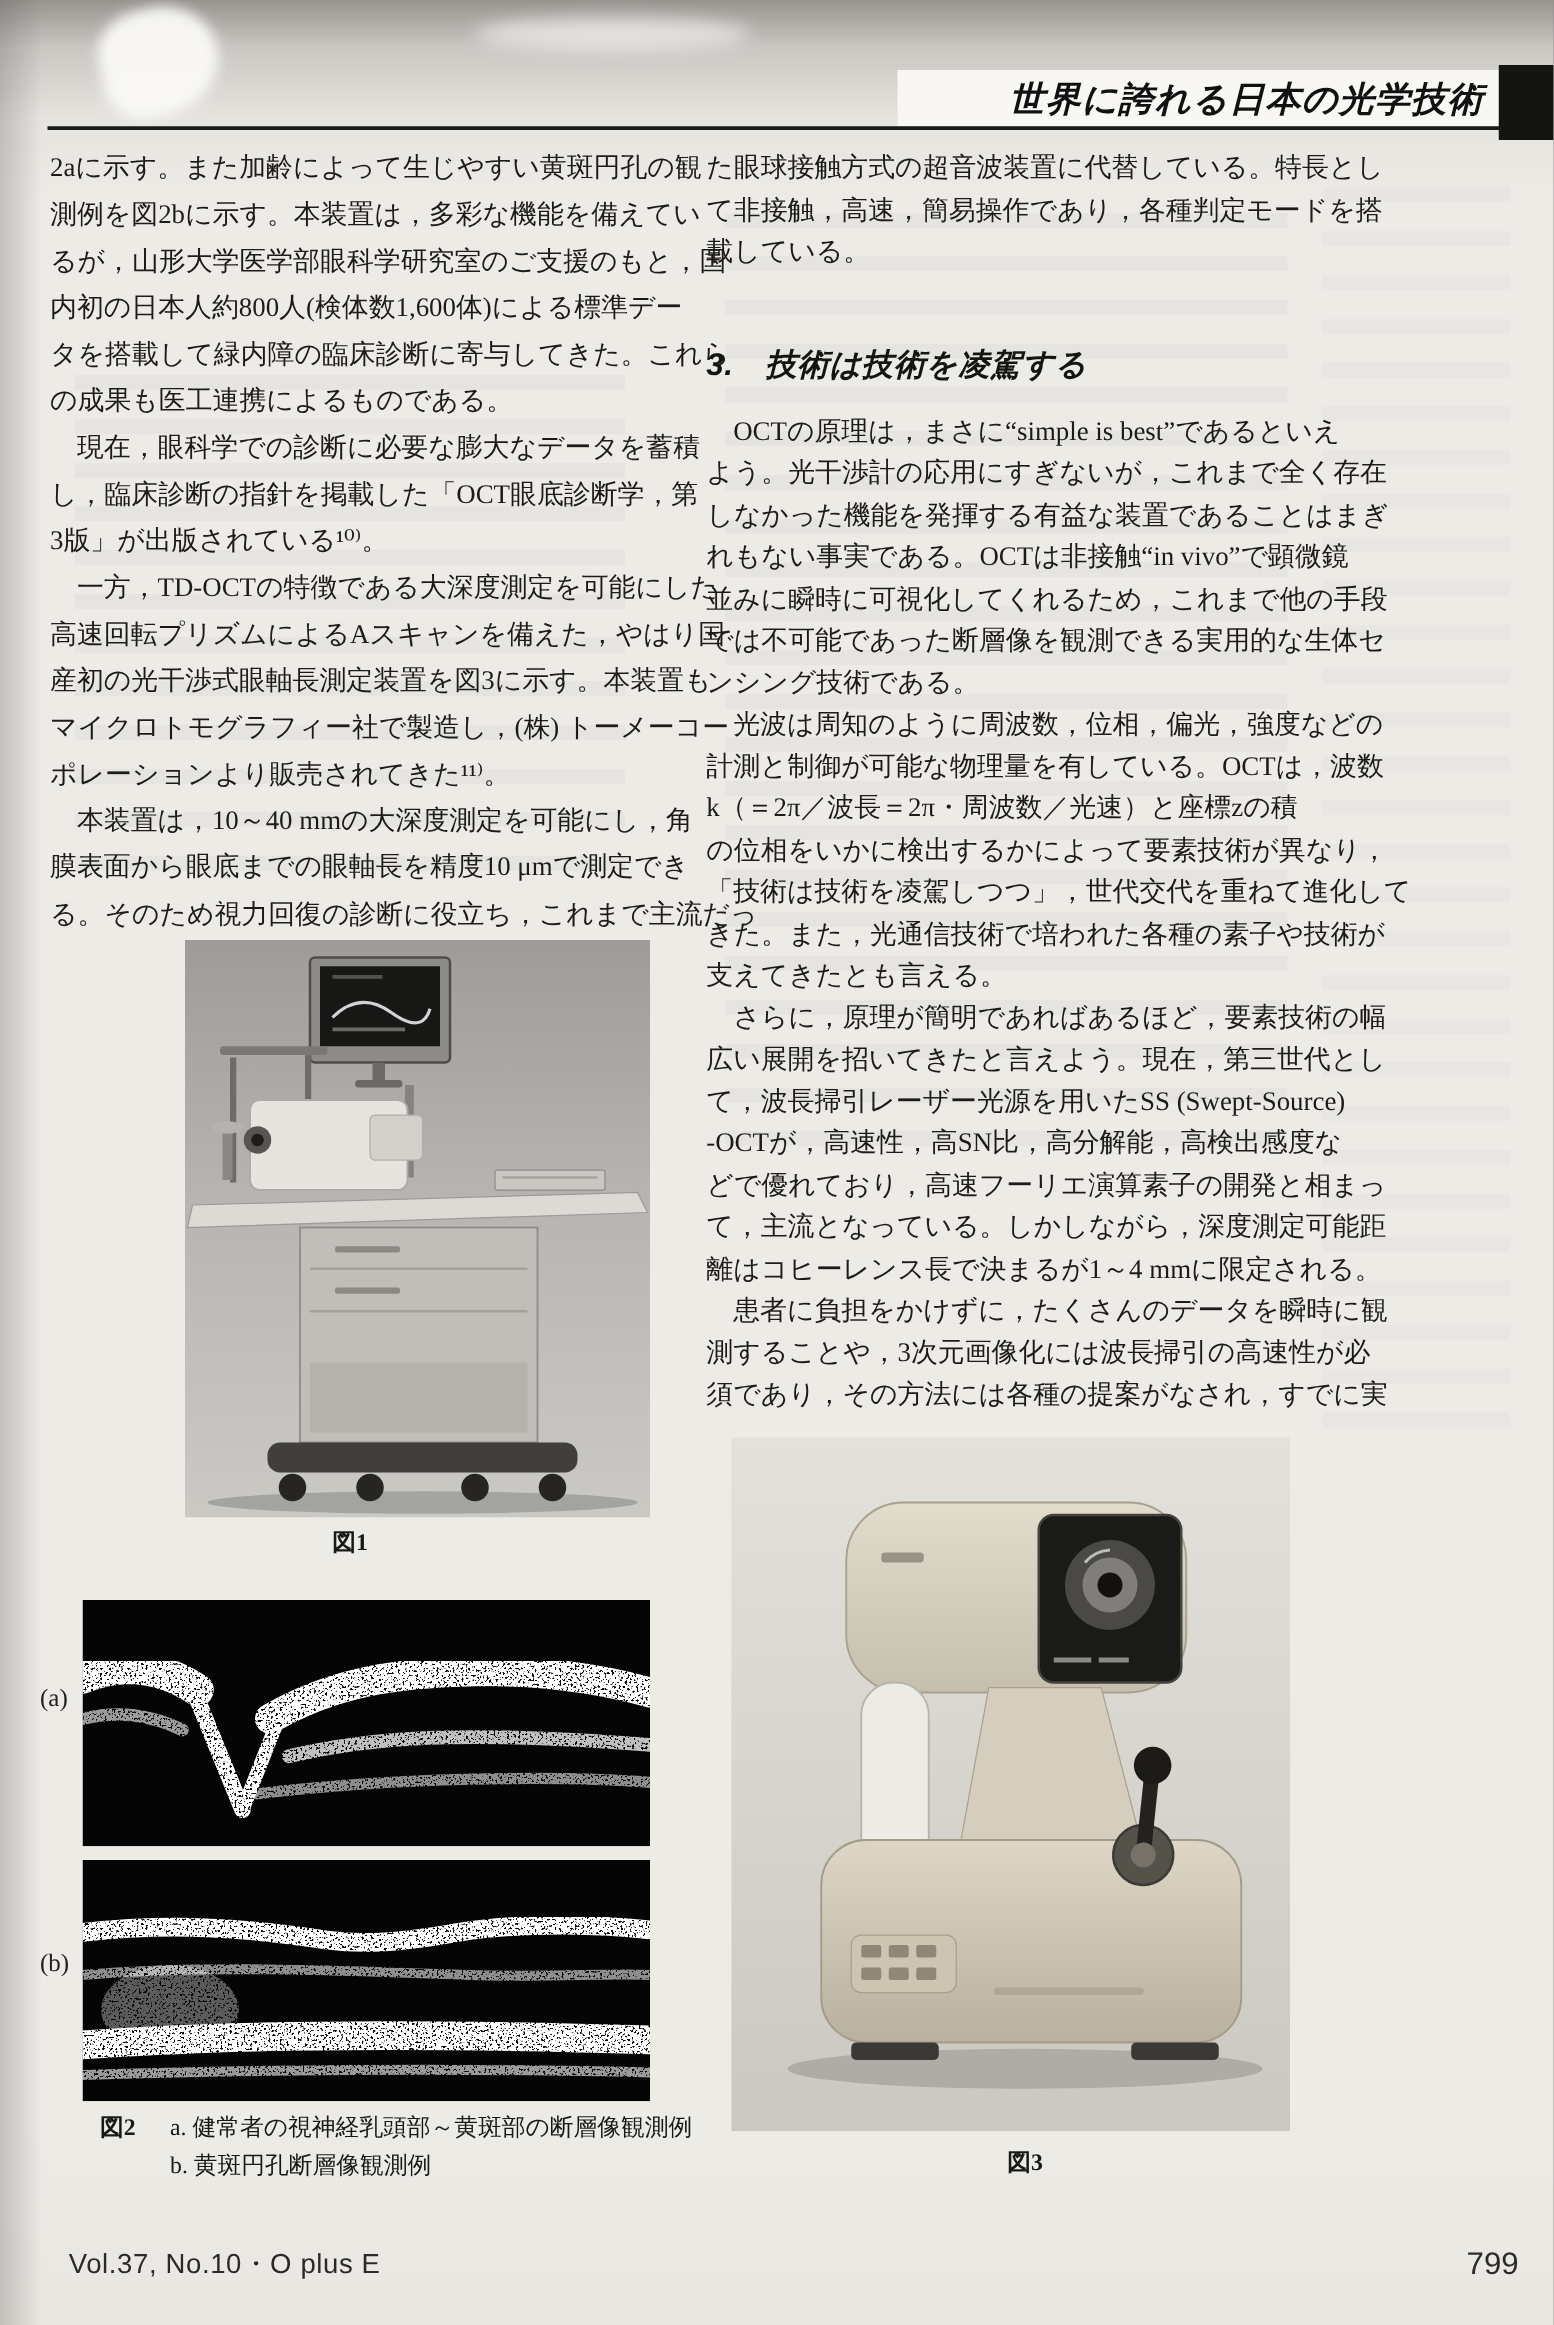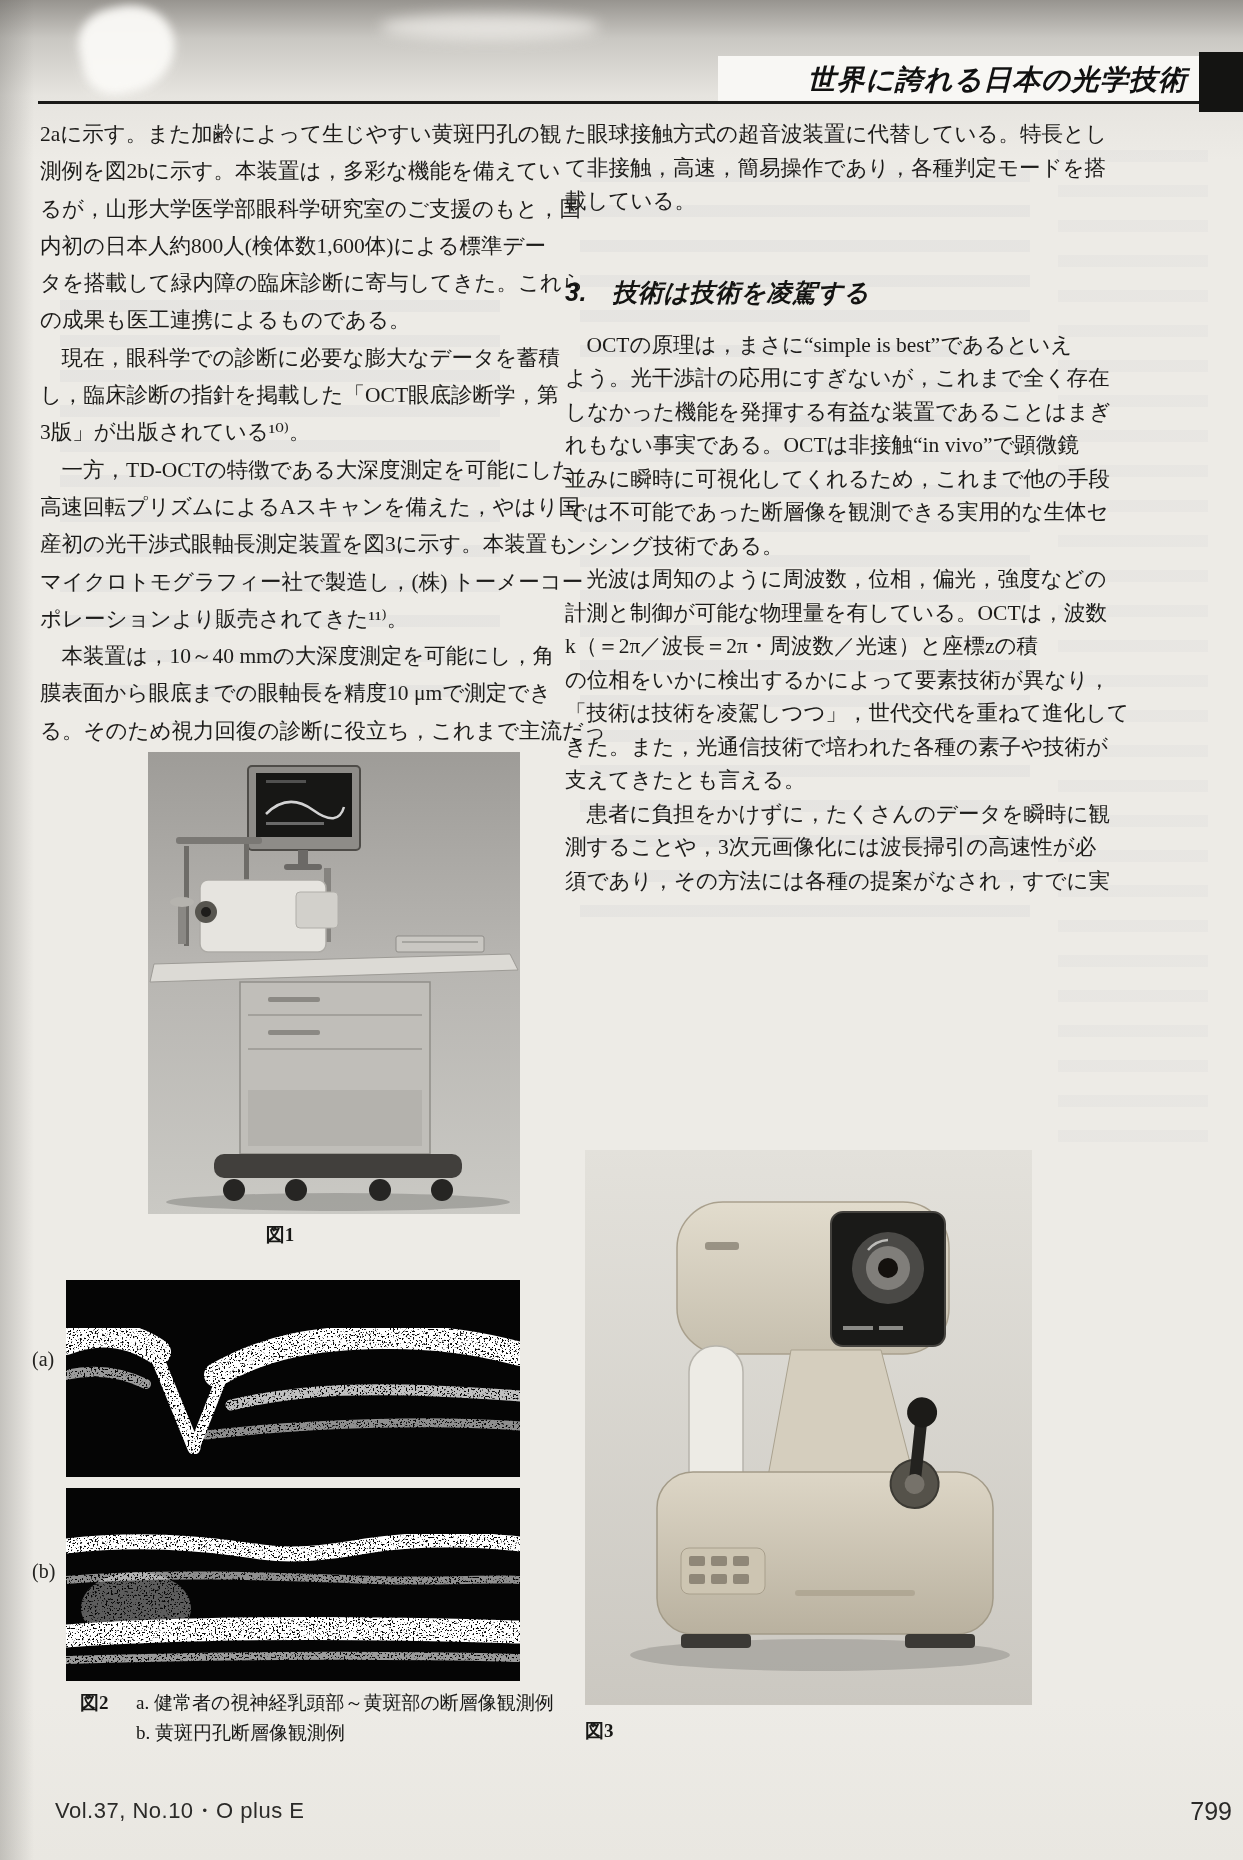--- a/index.html
+++ b/index.html
@@ -38,39 +38,39 @@
   .bleed{position:absolute;pointer-events:none;
     background:repeating-linear-gradient(180deg,rgba(95,105,135,.05) 0 12px,rgba(0,0,0,0) 12px 35px);}
   .bleed.b1{left:60px;top:300px;width:440px;height:420px;}
   .bleed.b2{left:580px;top:170px;width:450px;height:760px;}
   .bleed.b3{left:1058px;top:150px;width:150px;height:1000px;opacity:.7;}
   
   .fig1{position:absolute;left:148px;top:752px;width:372px;height:462px;}
   .fig1 svg{display:block;}
   .figcap{
     position:absolute;display:flex;justify-content:center;gap:16px;
-    font-size:19px;line-height:26px;color:#181816;
+    font-size:19px;line-height:26px;color:#181816;text-align:center;
   }
   .figcap .cap-label{font-weight:bold;white-space:nowrap;}
   .figcap .cap-text{white-space:nowrap;}
   .fig1cap{left:40px;top:1222px;width:480px;}
   .fig2a{position:absolute;left:66px;top:1280px;width:454px;height:197px;}
   .fig2b{position:absolute;left:66px;top:1488px;width:454px;height:193px;}
   .panel-label{position:absolute;font-size:20px;color:#23221f;}
   .pl-a{left:32px;top:1348px;}
   .pl-b{left:32px;top:1560px;}
   .fig2cap{position:absolute;left:80px;top:1688px;display:grid;grid-template-columns:56px auto;
     font-size:19px;line-height:30px;color:#181816;}
   .fig2cap .cap-label{font-weight:bold;}
   .fig2cap .cap-lines{display:block;}
   .fig3{position:absolute;left:585px;top:1150px;width:447px;height:555px;}
   .fig3cap{left:585px;top:1718px;width:470px;flex-direction:column;}
   
   .footer{
-    position:absolute;left:55px;right:11px;top:1796px;display:flex;justify-content:space-between;align-items:flex-end;
+    position:absolute;left:55px;right:28px;top:1796px;display:flex;justify-content:space-between;align-items:flex-end;
     font-family:"Liberation Sans","DejaVu Sans",sans-serif;color:#2b2a28;gap:16px;
   }
   .footer .journal{font-size:22px;letter-spacing:.5px;}
   .footer .pageno{font-size:25px;}
 </style>
 </head>
 <body>
 
 <div class="page">
 
@@ -226,20 +226,27 @@
 並みに瞬時に可視化してくれるため，これまで他の手段
 では不可能であった断層像を観測できる実用的な生体セ
 ンシング技術である。</p>
     <p class="para">　光波は周知のように周波数，位相，偏光，強度などの
 計測と制御が可能な物理量を有している。OCTは，波数
 k（＝2π／波長＝2π・周波数／光速）と座標zの積
 の位相をいかに検出するかによって要素技術が異なり，
 「技術は技術を凌駕しつつ」，世代交代を重ねて進化して
 きた。また，光通信技術で培われた各種の素子や技術が
 支えてきたとも言える。</p>
+    <p class="para">　さらに，原理が簡明であればあるほど，要素技術の幅
+広い展開を招いてきたと言えよう。現在，第三世代とし
+て，波長掃引レーザー光源を用いたSS (Swept-Source)
+-OCTが，高速性，高SN比，高分解能，高検出感度な
+どで優れており，高速フーリエ演算素子の開発と相まっ
+て，主流となっている。しかしながら，深度測定可能距
+離はコヒーレンス長で決まるが1～4 mmに限定される。</p>
     <p class="para">　患者に負担をかけずに，たくさんのデータを瞬時に観
 測することや，3次元画像化には波長掃引の高速性が必
 須であり，その方法には各種の提案がなされ，すでに実</p>
   </div>
 
   <div class="fig3">
     <svg width="447" height="555" viewBox="0 0 447 555">
       <defs>
         <linearGradient id="g-photo3" x1="0" y1="0" x2="0" y2="1">
           <stop offset="0" stop-color="#e3e1db"></stop>

